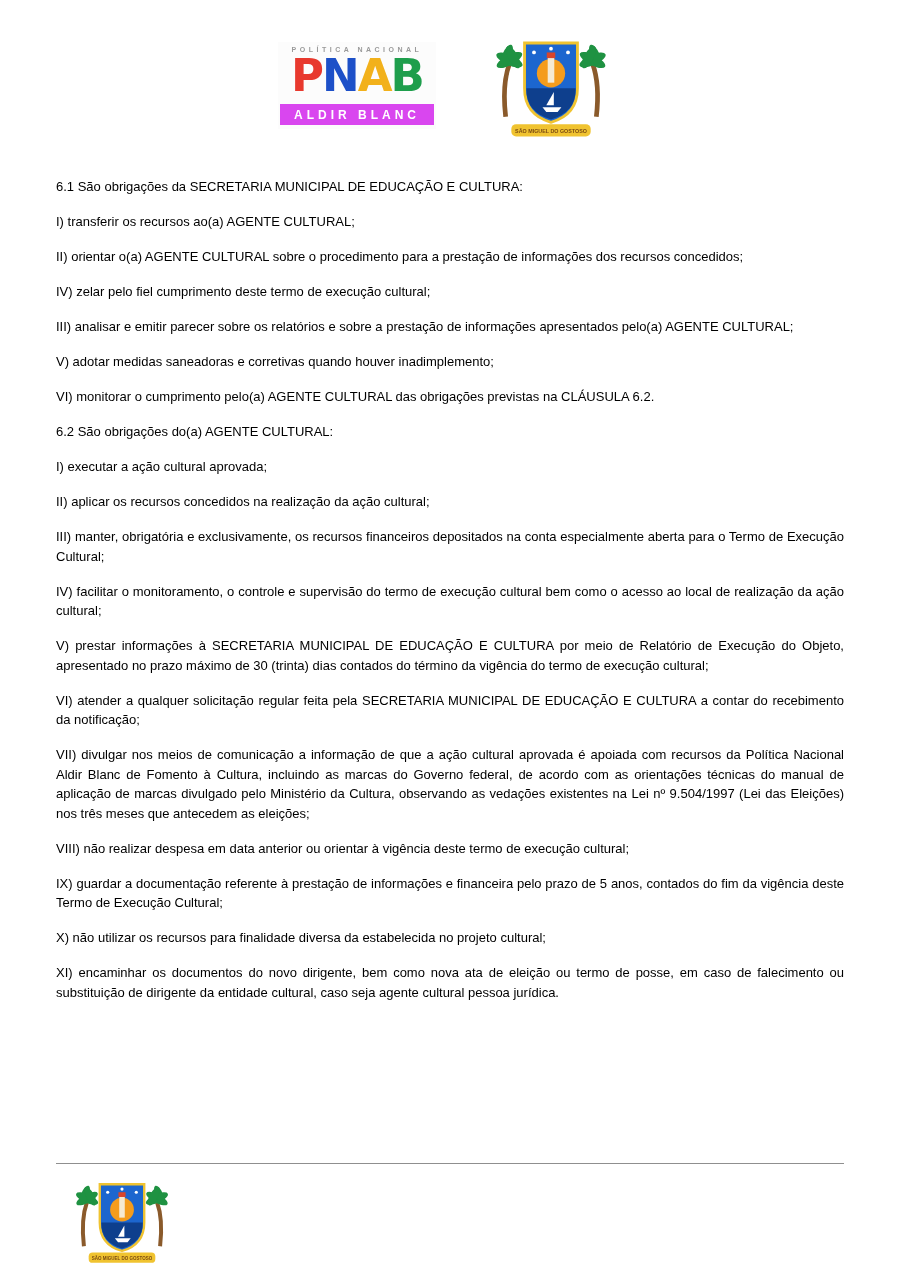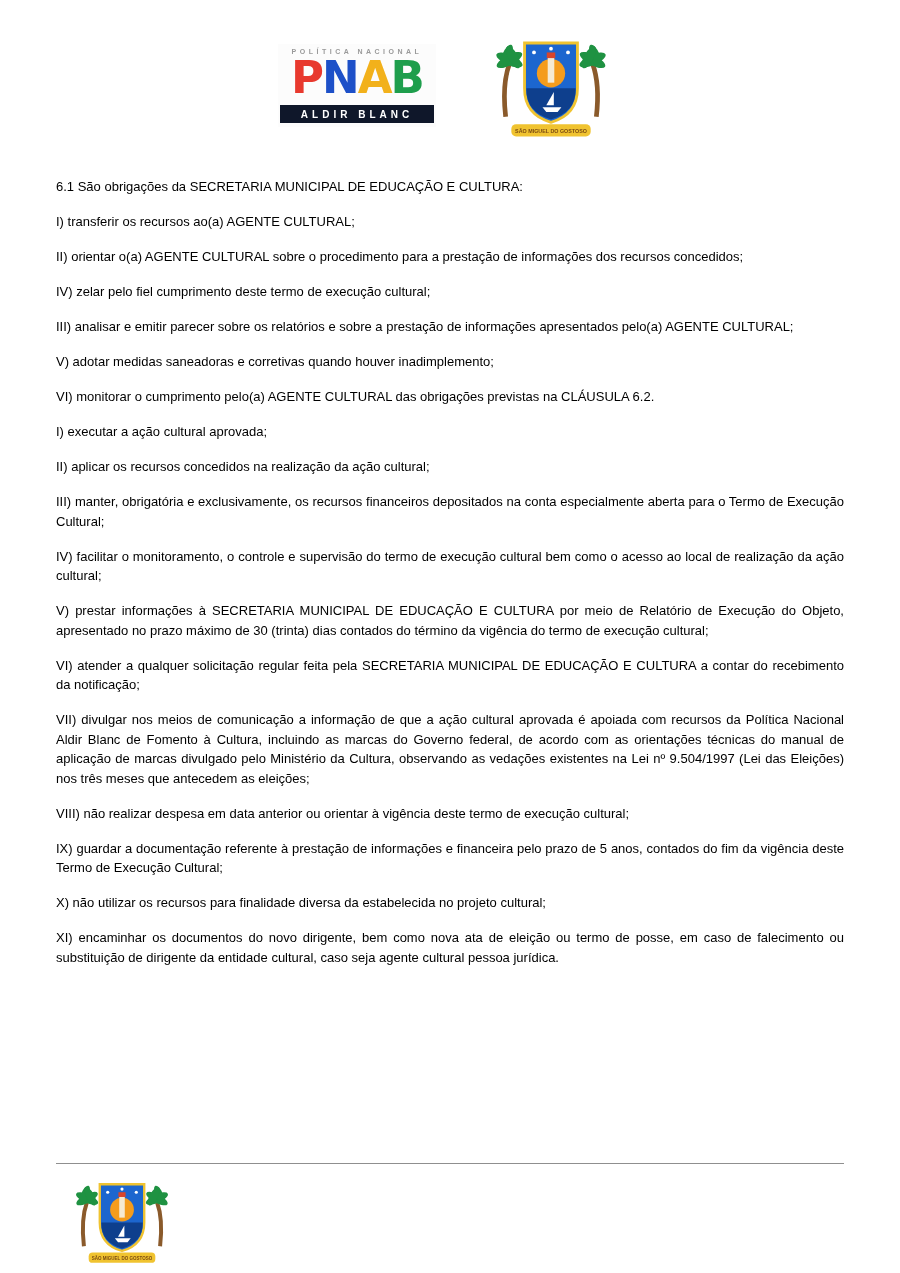--- a/index.html
+++ b/index.html
@@ -28,22 +28,22 @@
     font-size: 7px; font-weight: bold; letter-spacing: 3.5px;
     color: #9a9a9a; white-space: nowrap; margin-bottom: 2px;
   }
   .pnab-word {
     font-family: "DejaVu Sans", sans-serif;
     font-size: 45px; font-weight: 800; line-height: 0.95;
     letter-spacing: -2px; white-space: nowrap;
   }
   .pnab-bottom {
     margin-top: 6px;
-    background: #0f172a; color: #ffffff;
-    font-size: 10px; font-weight: bold; letter-spacing: 4px;
+    background: #d946ef; color: #ffffff;
+    font-size: 12px; font-weight: bold; letter-spacing: 4px;
     padding: 4px 0 3px; white-space: nowrap;
   }
   .coa-svg { width: 142px; height: 119px; display: block; }
   .logo-gov { width: 165px; text-align: center; }
   .gov-top { font-size: 11px; font-weight: 800; letter-spacing: 2.5px; white-space: nowrap; }
   .gov-word {
     font-family: "DejaVu Sans", sans-serif;
     font-size: 40px; font-weight: 800; line-height: 1.05;
     letter-spacing: 0px; white-space: nowrap;
   }
@@ -118,20 +118,21 @@
   </div>
 
   <div class="doc-body">
       <p class="para">6.1 São obrigações da SECRETARIA MUNICIPAL DE EDUCAÇÃO E CULTURA:</p>
       <p class="para">I) transferir os recursos ao(a) AGENTE CULTURAL;</p>
       <p class="para">II) orientar o(a) AGENTE CULTURAL sobre o procedimento para a prestação de informações dos recursos concedidos;</p>
       <p class="para">IV) zelar pelo fiel cumprimento deste termo de execução cultural;</p>
       <p class="para">III) analisar e emitir parecer sobre os relatórios e sobre a prestação de informações apresentados pelo(a) AGENTE CULTURAL;</p>
       <p class="para">V) adotar medidas saneadoras e corretivas quando houver inadimplemento;</p>
       <p class="para">VI) monitorar o cumprimento pelo(a) AGENTE CULTURAL das obrigações previstas na CLÁUSULA 6.2.</p>
+      <p class="para">6.2 São obrigações do(a) AGENTE CULTURAL:</p>
       <p class="para">I) executar a ação cultural aprovada;</p>
       <p class="para">II) aplicar os recursos concedidos na realização da ação cultural;</p>
       <p class="para">III) manter, obrigatória e exclusivamente, os recursos financeiros depositados na conta especialmente aberta para o Termo de Execução Cultural;</p>
       <p class="para">IV) facilitar o monitoramento, o controle e supervisão do termo de execução cultural bem como o acesso ao local de realização da ação cultural;</p>
       <p class="para">V) prestar informações à SECRETARIA MUNICIPAL DE EDUCAÇÃO E CULTURA por meio de Relatório de Execução do Objeto, apresentado no prazo máximo de 30 (trinta) dias contados do término da vigência do termo de execução cultural;</p>
       <p class="para">VI) atender a qualquer solicitação regular feita pela SECRETARIA MUNICIPAL DE EDUCAÇÃO E CULTURA a contar do recebimento da notificação;</p>
       <p class="para">VII) divulgar nos meios de comunicação a informação de que a ação cultural aprovada é apoiada com recursos da Política Nacional Aldir Blanc de Fomento à Cultura, incluindo as marcas do Governo federal, de acordo com as orientações técnicas do manual de aplicação de marcas divulgado pelo Ministério da Cultura, observando as vedações existentes na Lei nº 9.504/1997 (Lei das Eleições) nos três meses que antecedem as eleições;</p>
       <p class="para">VIII) não realizar despesa em data anterior ou orientar à vigência deste termo de execução cultural;</p>
       <p class="para">IX) guardar a documentação referente à prestação de informações e financeira pelo prazo de 5 anos, contados do fim da vigência deste Termo de Execução Cultural;</p>
       <p class="para">X) não utilizar os recursos para finalidade diversa da estabelecida no projeto cultural;</p>

